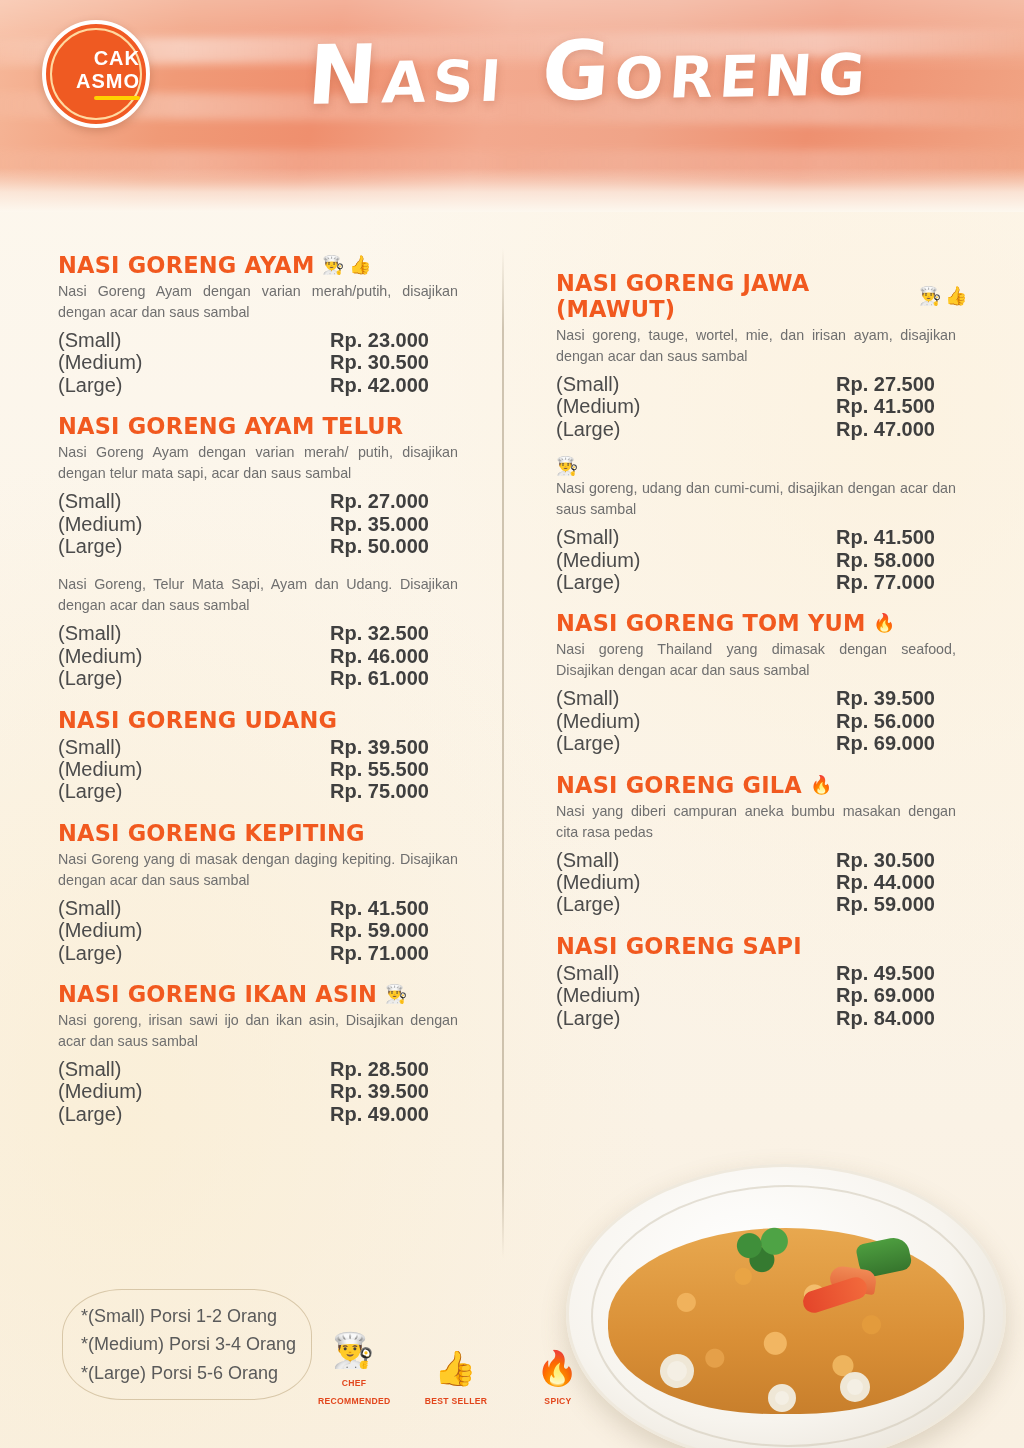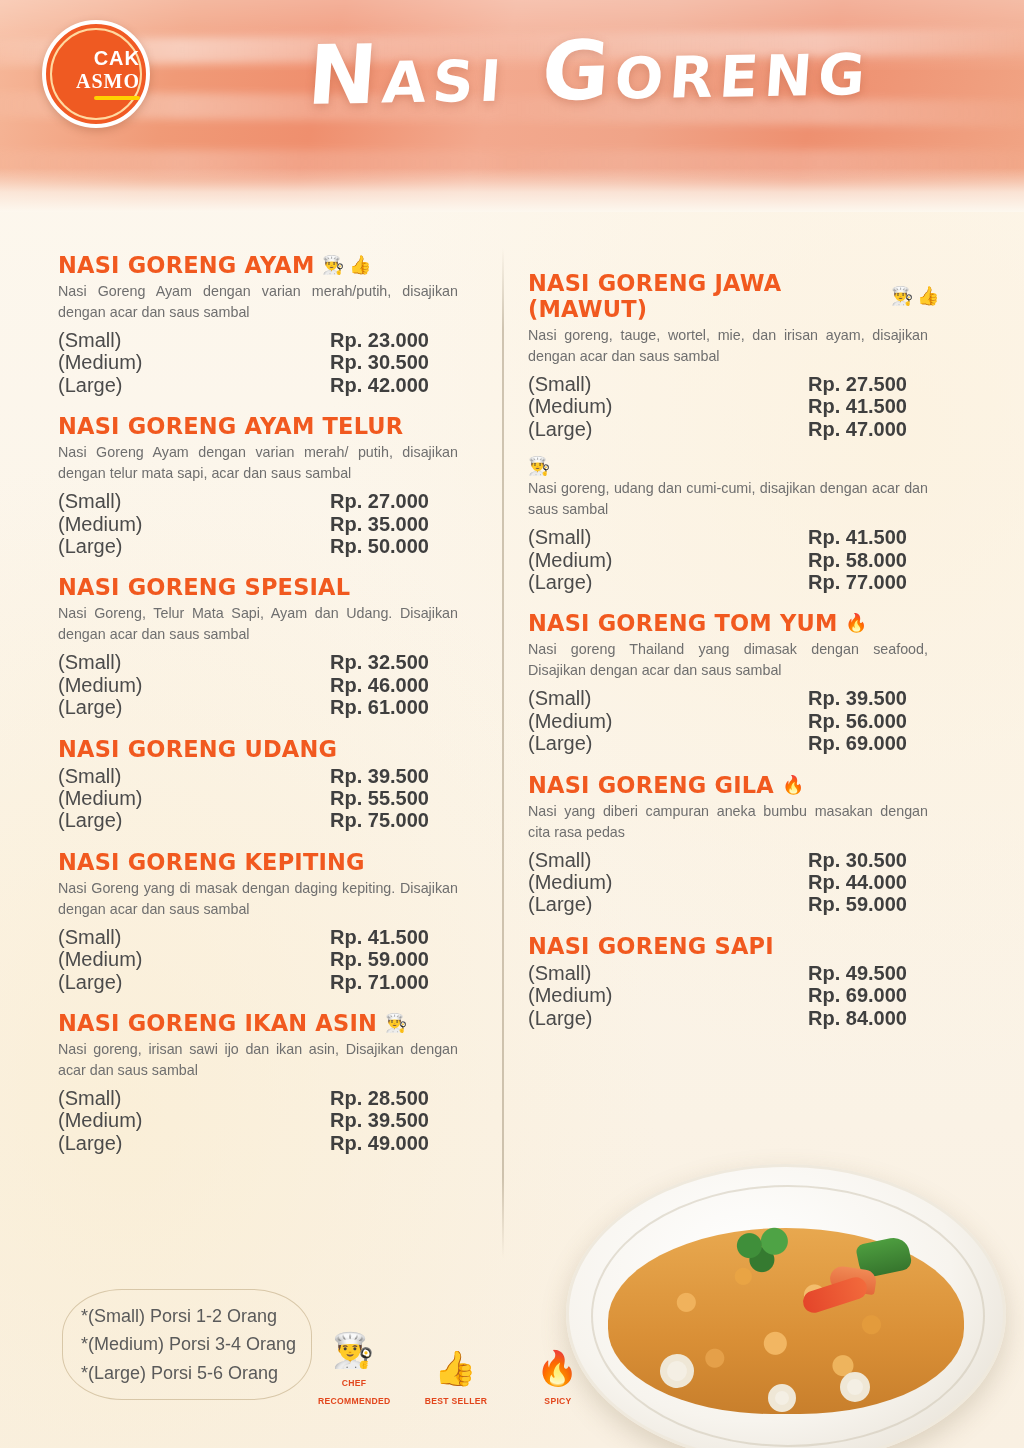--- a/index.html
+++ b/index.html
@@ -69,40 +69,40 @@
     display: flex; align-items: center; justify-content: center;
   }
   .logo-inner {
     width: 92px; height: 92px; border-radius: 50%;
     background: #ef5a22;
     border: 2px solid #ffd9a0;
     display: flex; flex-direction: column; align-items: flex-end; justify-content: center;
     color: #ffffff;
   }
   .logo-l1 { font-size: 20px; font-weight: 700; letter-spacing: 1px; line-height: 1; }
-  .logo-l2 { font-size: 20px; font-weight: 700; letter-spacing: 1px; line-height: 1.1; margin-top: 2px; font-family: Liberation Serif, serif; }
+  .logo-l2 { font-size: 20px; font-weight: 700; letter-spacing: 1px; line-height: 1.1; margin-top: 2px; }
   .logo-bar { width: 46px; height: 4px; background: #ffd200; border-radius: 2px; margin-top: 4px; }
 
   
   .content {
     position: absolute;
     left: 0; top: 212px; right: 0; bottom: 0;
   }
   .divider {
     position: absolute;
     left: 502px; top: 36px;
     width: 2px; height: 1010px;
     background: linear-gradient(180deg, rgba(190,175,150,0) 0%, rgba(170,155,130,0.55) 8%, rgba(170,155,130,0.55) 92%, rgba(190,175,150,0) 100%);
   }
   .col {
     position: absolute;
     top: 0;
   }
   .col-left { left: 58px; width: 412px; padding-top: 40px; }
-  .col-right { left: 528px; width: 412px; padding-top: 58px; }
+  .col-right { left: 556px; width: 412px; padding-top: 58px; }
 
   .item { margin-bottom: 17px; }
   .item-head {
     display: flex; align-items: center; gap: 8px;
     margin-bottom: 3px;
   }
   .item-name {
     color: #f1591f;
     font-size: 22.5px;
     font-weight: 700;
@@ -288,23 +288,20 @@
               <span class="price-size">(Medium)</span>
               <span class="price-val">Rp. 35.000</span>
             </div>
             <div class="price-row">
               <span class="price-size">(Large)</span>
               <span class="price-val">Rp. 50.000</span>
             </div>
           </div>
         </div>
         <div class="item">
-          <div class="item-head">
-            <div class="item-name">NASI GORENG SPESIAL</div>
-          </div>
           <div class="item-desc">Nasi Goreng, Telur Mata Sapi, Ayam dan Udang. Disajikan dengan acar dan saus sambal</div>
           <div class="prices">
             <div class="price-row">
               <span class="price-size">(Small)</span>
               <span class="price-val">Rp. 32.500</span>
             </div>
             <div class="price-row">
               <span class="price-size">(Medium)</span>
               <span class="price-val">Rp. 46.000</span>
             </div>

